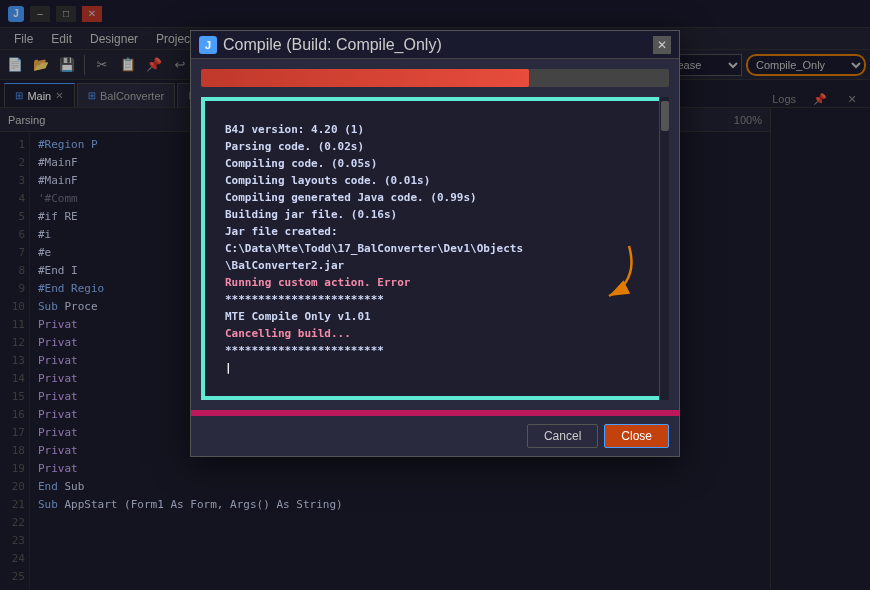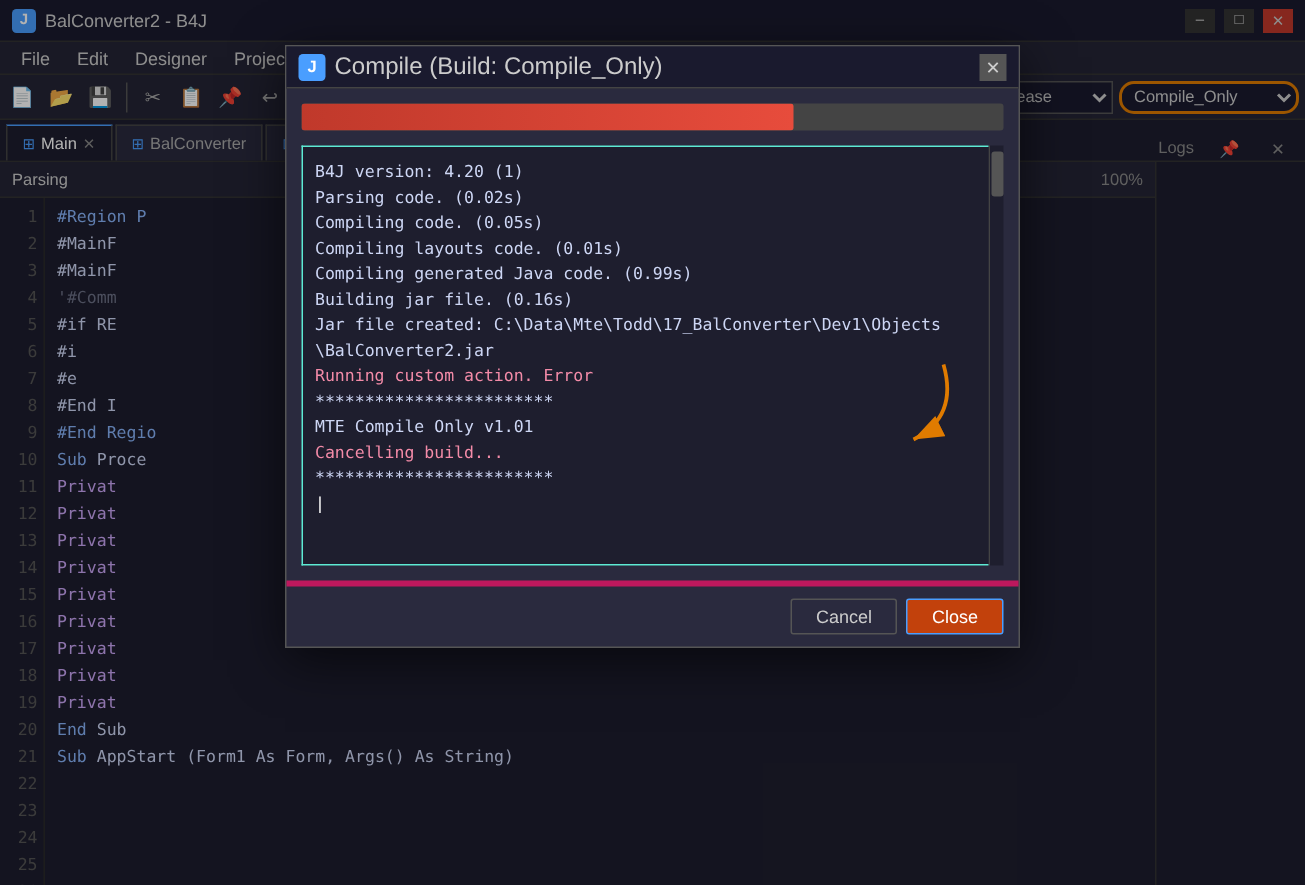--- a/index.html
+++ b/index.html
@@ -318,38 +318,39 @@
       overflow: hidden;
     }
     .progress-bar-fill {
       height: 100%;
       background: linear-gradient(to right, #c0392b, #e74c3c);
       width: 70%;
       border-radius: 2px;
     }
     .dialog-log {
       background: #1e1e2e;
-      border: 1px solid #5eead4;
-      padding: 8px;
+      border: 4px solid #5eead4;
+      padding: 20px;
       font-family: 'Consolas', monospace;
       font-size: 11px;
       color: #cdd6f4;
       min-height: 280px;
       line-height: 17px;
       position: relative;
       overflow: hidden;
+      font-weight: bold;
     }
     .dialog-log .error-text { color: #f38ba8; margin-top: 47px; }
     .dialog-log .info-text { color: #cdd6f4; }
     .dialog-footer {
       display: flex;
       justify-content: flex-end;
       padding: 8px 10px;
       gap: 6px;
-      border-top: 4px solid #be185d;
+      border-top: 6px solid #be185d;
     }
     .dlg-btn {
       padding: 4px 16px;
       font-size: 12px;
       border: 1px solid #555;
       background: #2a2a3e;
       color: #ccc;
       cursor: pointer;
       border-radius: 2px;
     }
@@ -374,21 +375,20 @@
     .dialog-log-wrapper .dialog-log {
       flex: 1;
       border-right: none;
     }
   </style>
 </head>
 <body>
 
 <div class="title-bar">
   <div class="title-bar-icon">J</div>
-  <span class="title-bar-text">BalConverter2 - B4J</span>
   <div class="title-controls">
     <button class="title-btn">–</button>
     <button class="title-btn">□</button>
     <button class="title-btn close">✕</button>
   </div>
 </div>
 
 <div class="menu-bar">
   <span class="menu-item">File</span>
   <span class="menu-item">Edit</span>

